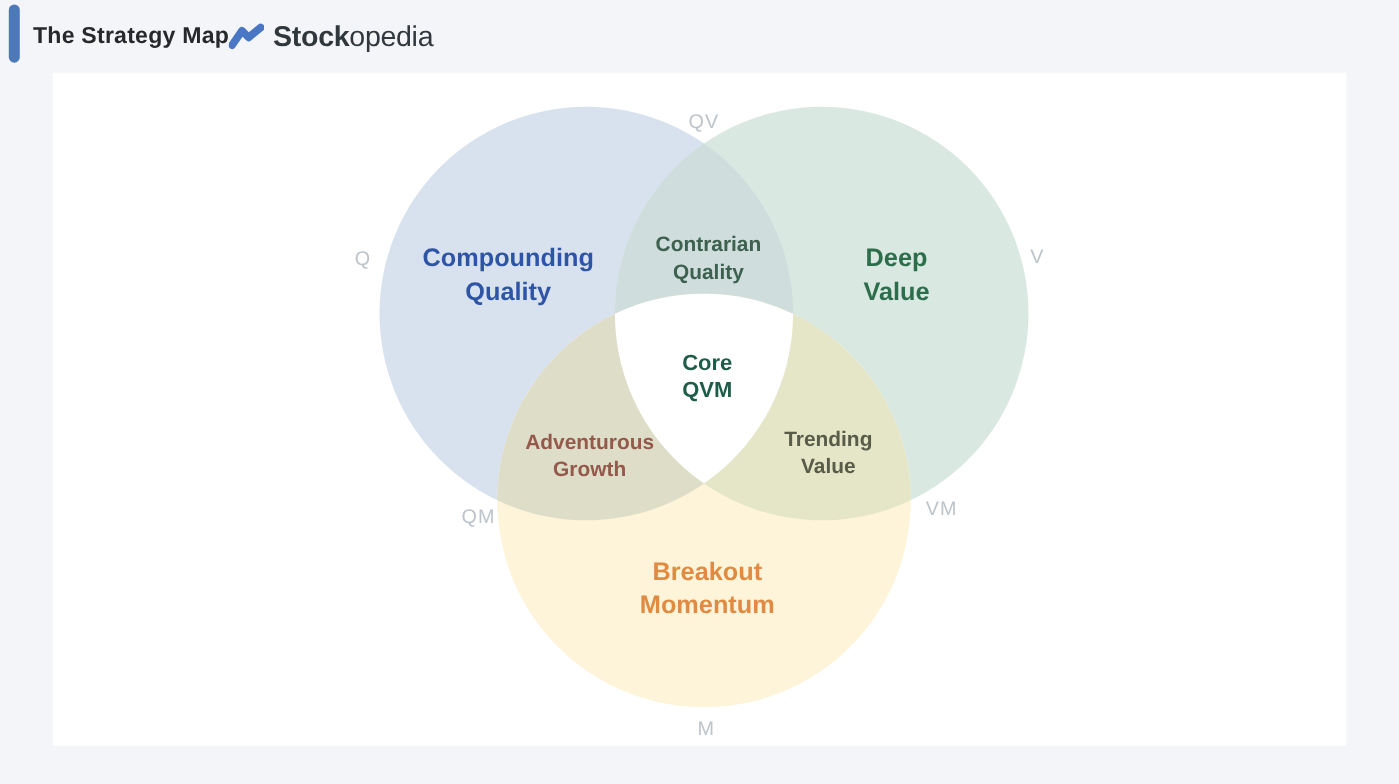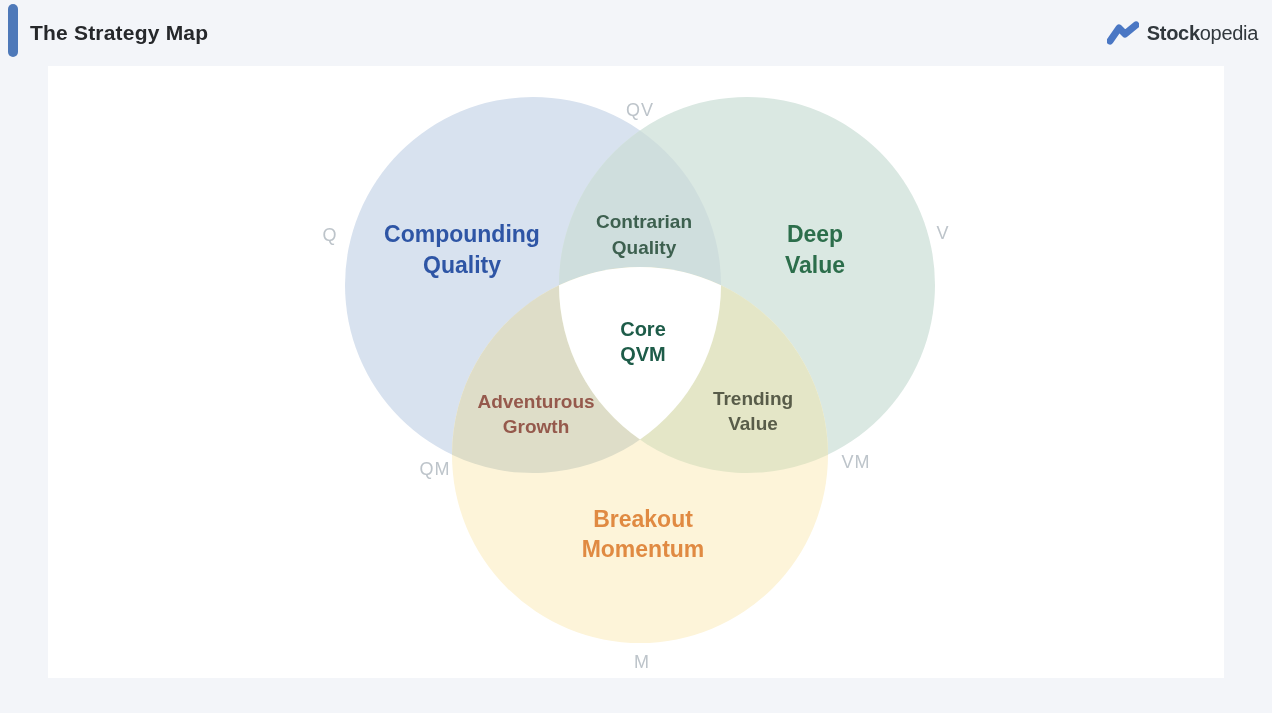--- a/index.html
+++ b/index.html
@@ -7,21 +7,21 @@
     width:1272px;height:713px;
     background:#f3f5f9;
     font-family:"Liberation Sans","DejaVu Sans",sans-serif;
     overflow:hidden;
     position:relative;
   }
   .header{
     height:66px;
     display:flex;
     align-items:center;
-    justify-content:space-between;
+    justify-content:flex-start;
     padding:0 14px 0 30px;
     box-sizing:border-box;
     position:relative;
   }
   .accent-bar{
     position:absolute;
     left:8px;top:4px;
     width:10px;height:53px;
     border-radius:5px;
     background:#4e79b9;
@@ -33,21 +33,21 @@
     color:#26282b;
     letter-spacing:0.2px;
   }
   .logo{
     display:flex;
     align-items:center;
     gap:8px;
     cursor:pointer;
   }
   .logo-text{
-    font-size:20px;
+    font-size:26px;
     color:#31383d;
     letter-spacing:-0.3px;
   }
   .logo-bold{font-weight:700;}
   .logo-reg{font-weight:400;}
   .card{
     position:absolute;
     left:48px;top:66px;
     width:1176px;height:612px;
     background:#ffffff;

